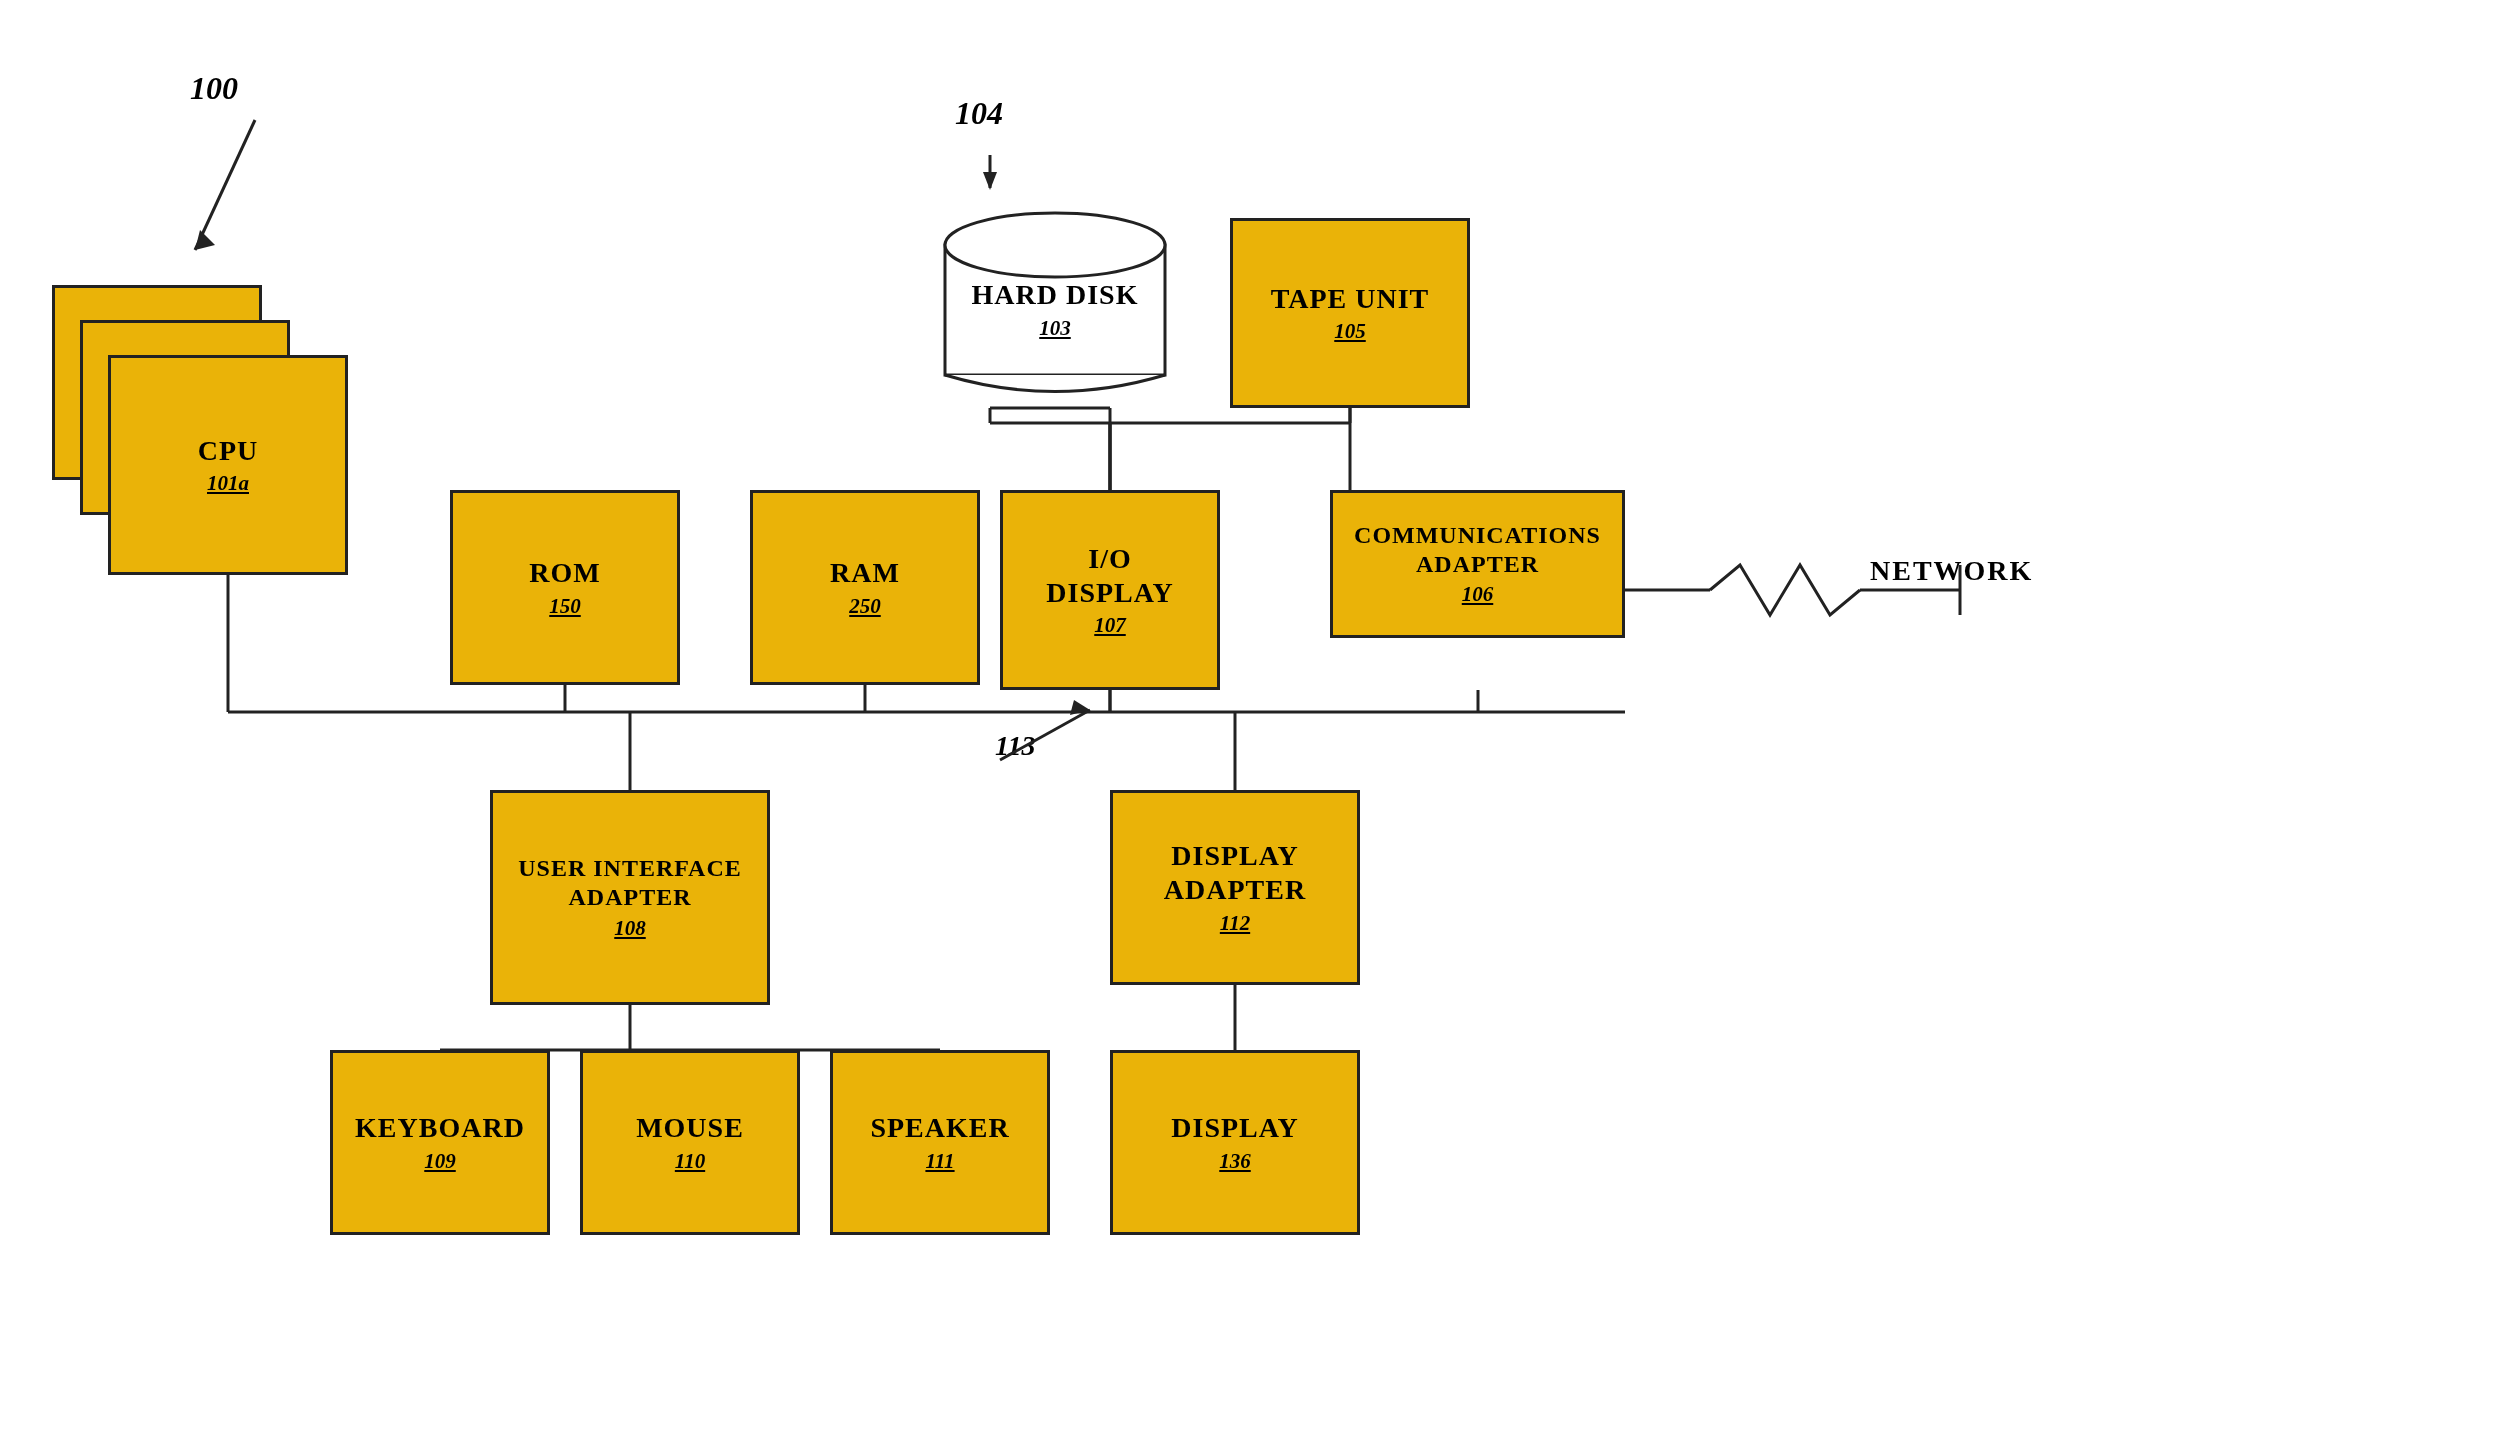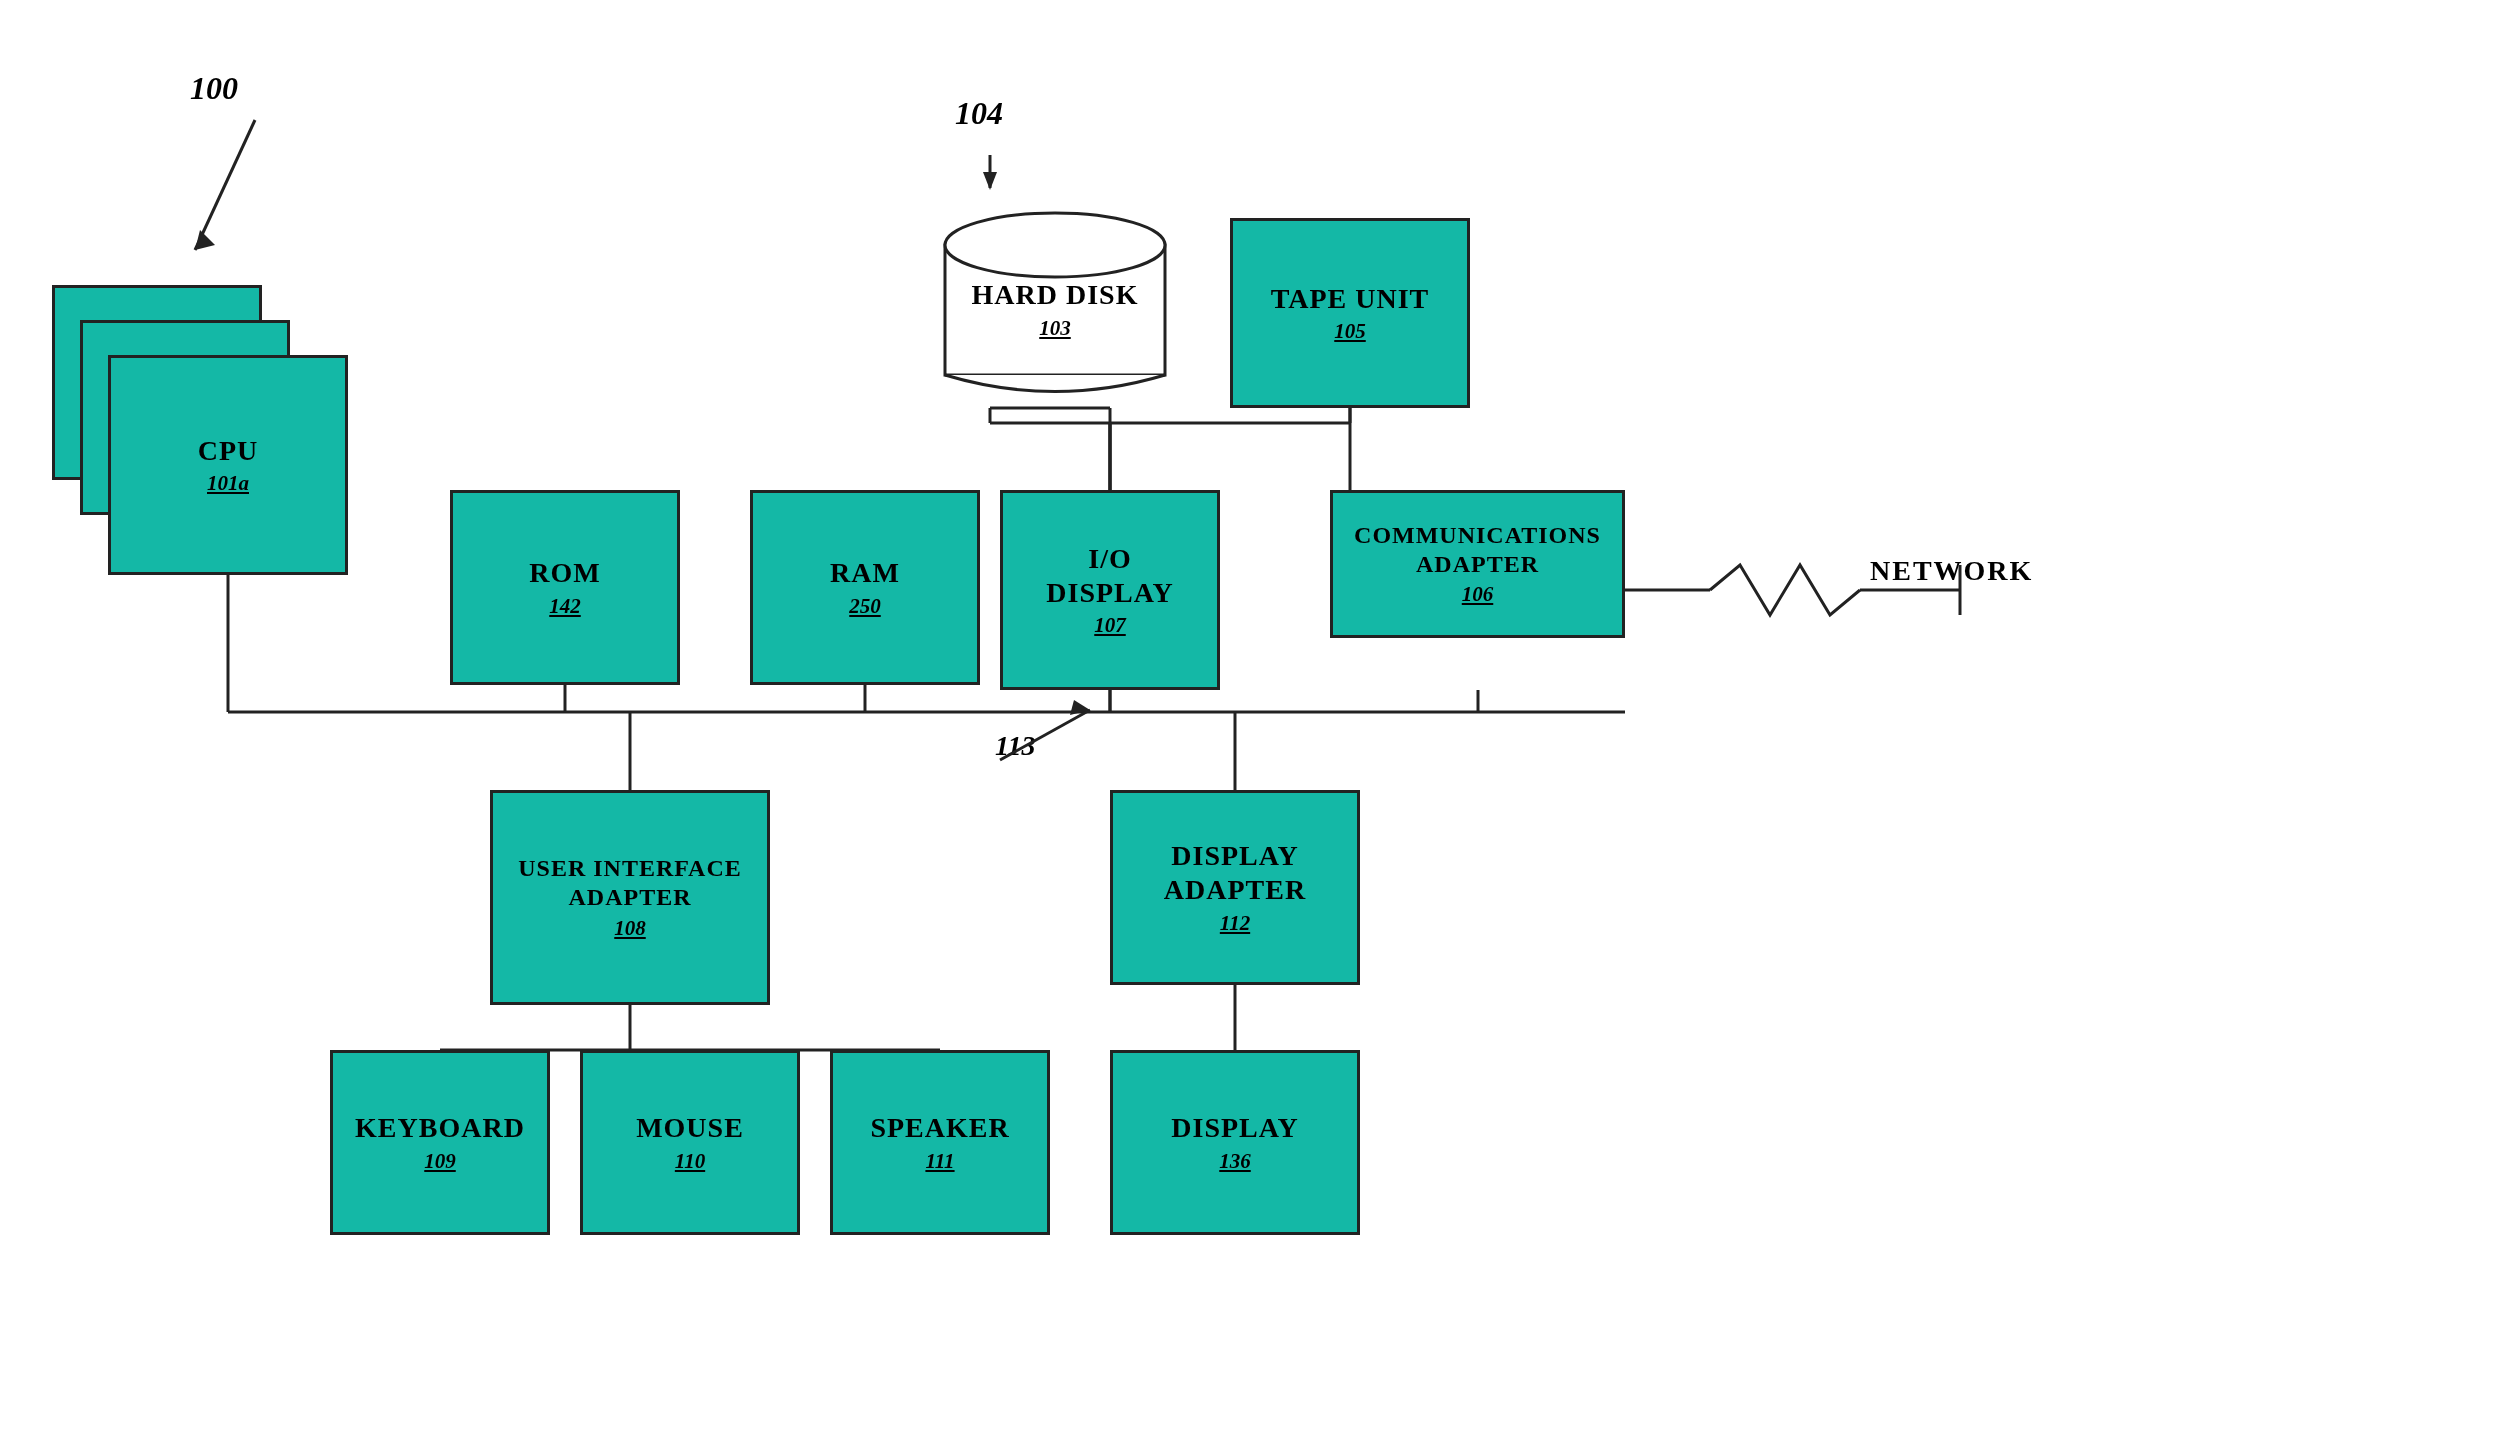--- a/index.html
+++ b/index.html
@@ -13,21 +13,21 @@
     }
     .diagram {
       position: relative;
       width: 2503px;
       height: 1444px;
     }
     
     .box {
       position: absolute;
       border: 3px solid #222;
-      background: #14b8a6;
+      background: #eab308;
       display: flex;
       flex-direction: column;
       align-items: center;
       justify-content: center;
       text-align: center;
     }
     .box-label {
       font-size: 28px;
       font-weight: bold;
       letter-spacing: 1px;
@@ -94,21 +94,21 @@
     <div class="box-num">101b</div>
   </div>
 
   <div class="box" style="left:108px; top:355px; width:240px; height:220px;">
     <div class="box-label">CPU</div>
     <div class="box-num">101a</div>
   </div>
 
   <div class="box" style="left:450px; top:490px; width:230px; height:195px;text-align:center;">
     <div class="box-label">ROM</div>
-    <div class="box-num">142</div>
+    <div class="box-num">150</div>
   </div>
 
   <div class="box" style="left:750px; top:490px; width:230px; height:195px;">
     <div class="box-label">RAM</div>
     <div class="box-num">250</div>
   </div>
 
   <div class="cylinder-wrap" style="left:920px; top:190px; width:270px;">
 
     <svg width="270" height="230" viewBox="0 0 270 230">

